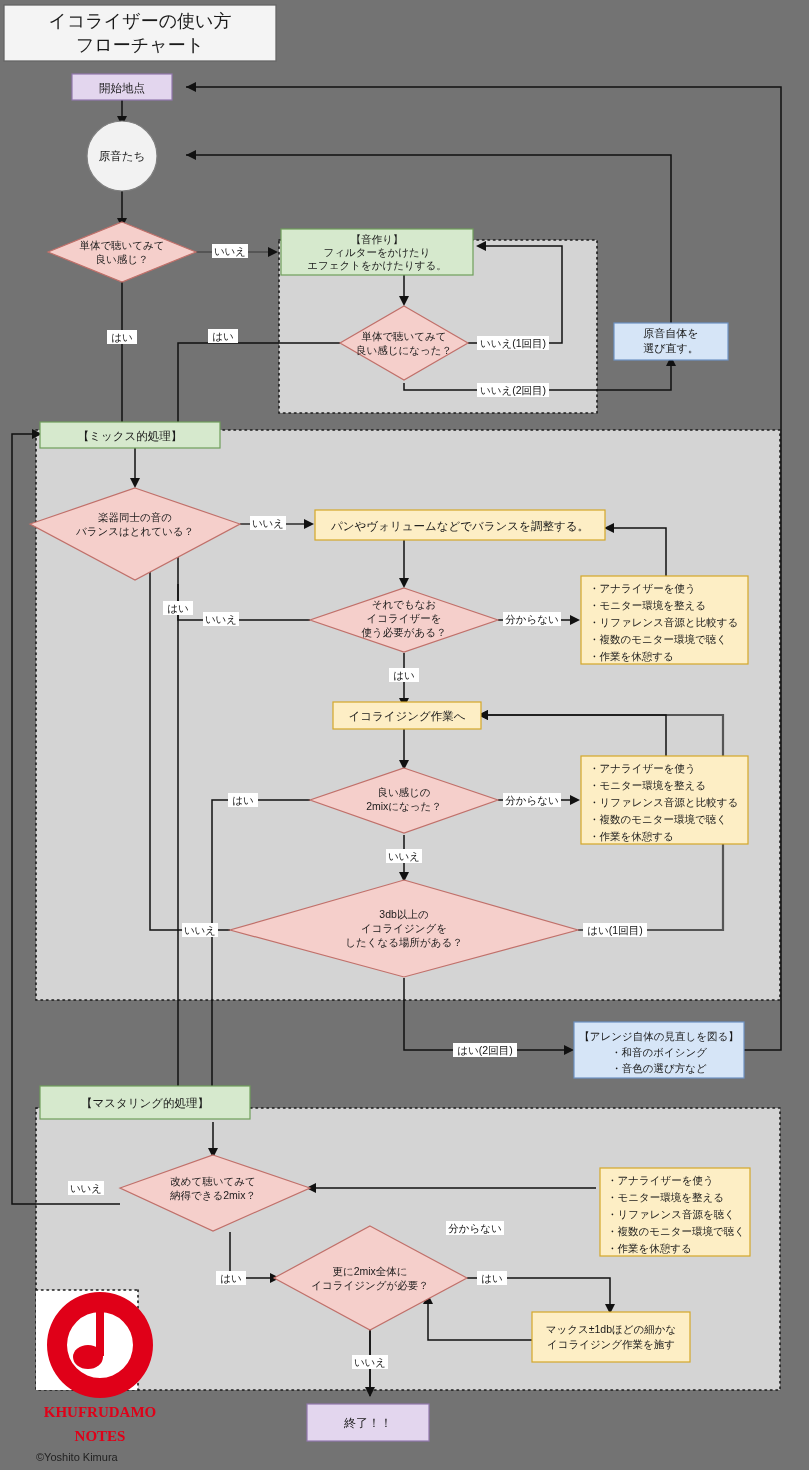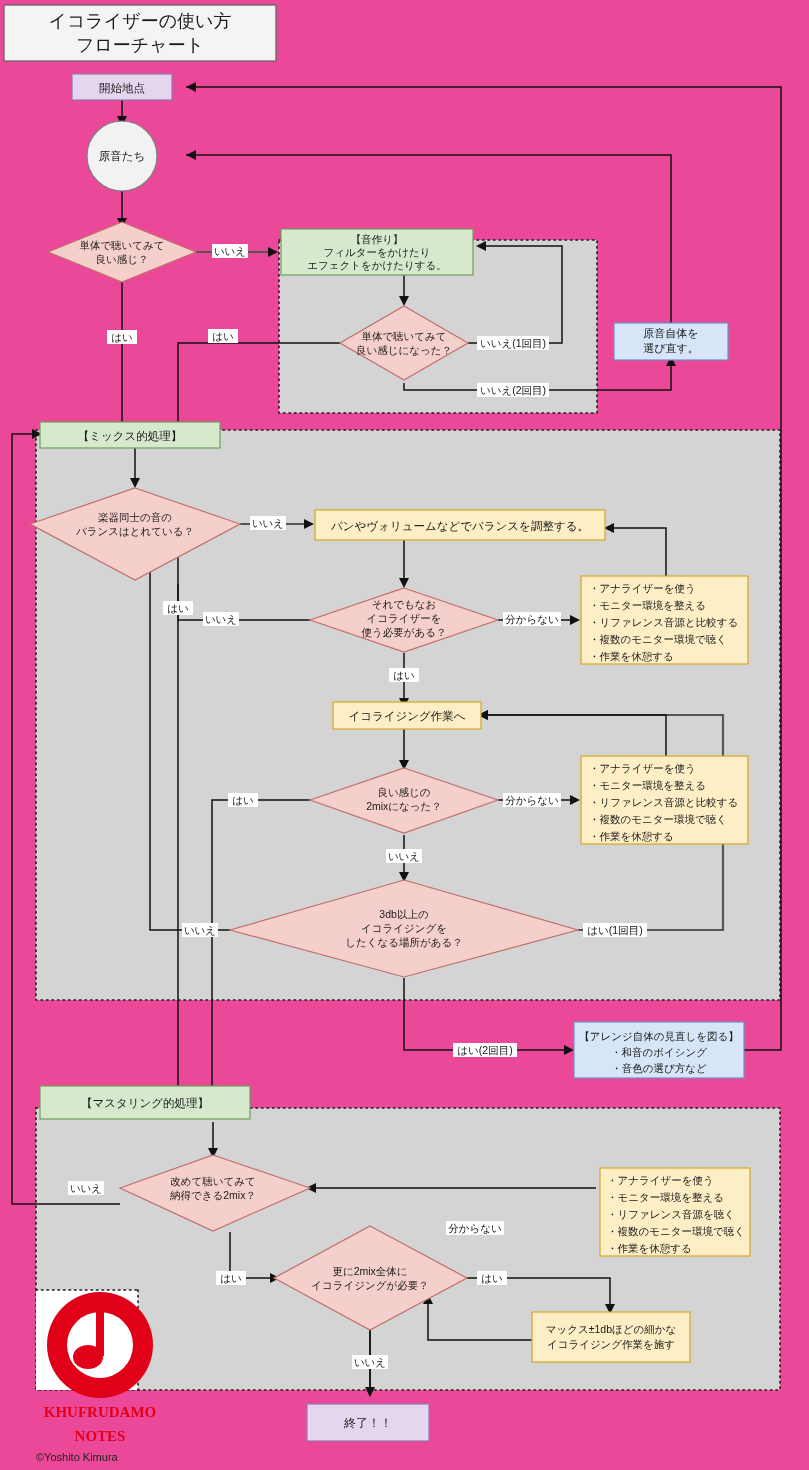--- a/index.html
+++ b/index.html
@@ -1,17 +1,17 @@
 <!DOCTYPE html>
 <html><head>
 <meta charset="utf-8">
 <style>
   html,body{margin:0;padding:0;background:#ffffff;}
   body{font-family:"Liberation Sans","DejaVu Sans",sans-serif;}
-  #page{position:relative;width:809px;height:1470px;overflow:hidden;background:#ec4899;}
+  #page{position:relative;width:809px;height:1470px;overflow:hidden;background:#737373;}
   svg{position:absolute;left:0;top:0;}
   .shp-text{font-family:"Liberation Sans","DejaVu Sans",sans-serif;fill:#1a1a1a;}
   .edge-dark{fill:none;stroke:#111;stroke-width:1.5;}
   .edge-thick{fill:none;stroke:#555;stroke-width:2.2;}
   .lbl{font-size:10.5px;fill:#111;font-family:"Liberation Sans","DejaVu Sans",sans-serif;}
   .lblbg{fill:#ffffff;}
   .title-box{fill:#f4f4f4;stroke:#666;stroke-width:1.3;}
   .group-box{fill:#d4d4d4;stroke:#1a1a1a;stroke-width:1.6;stroke-dasharray:1.5 4;stroke-linecap:round;}
   .n-start{fill:#e3d6ee;stroke:#9277ad;stroke-width:1.2;}
   .n-circle{fill:#f2f2f2;stroke:#808080;stroke-width:1.2;}

